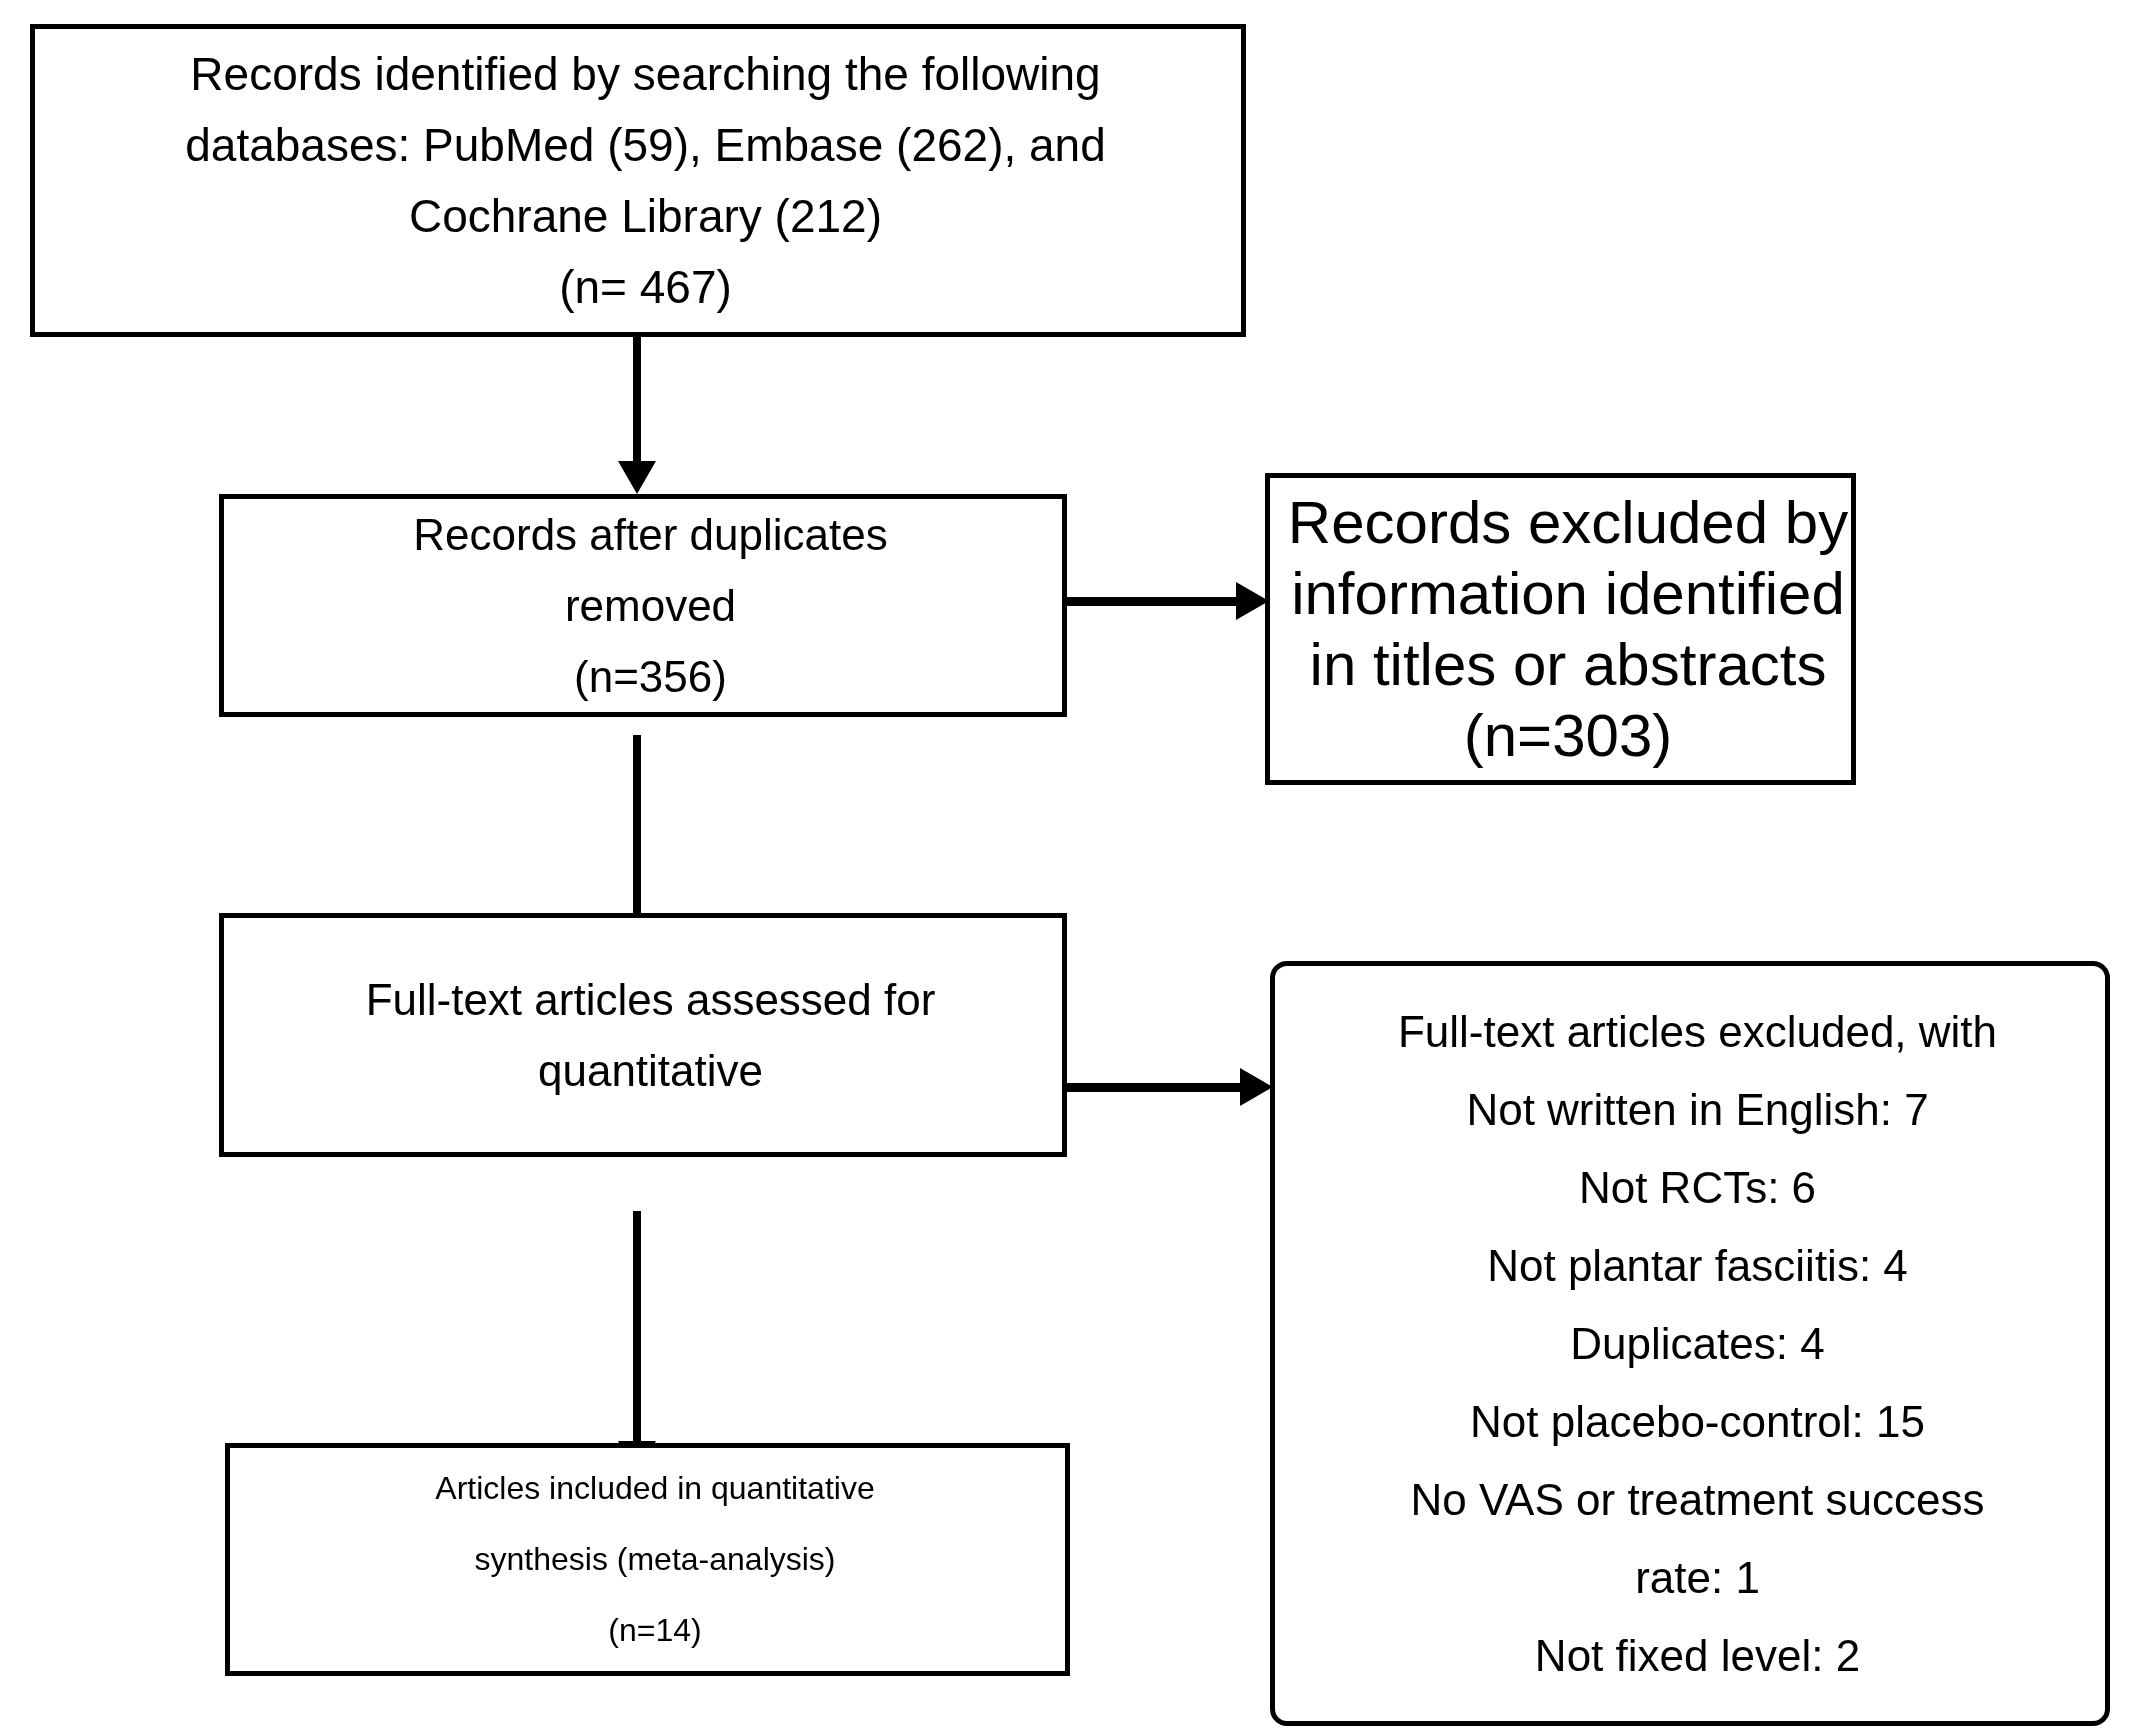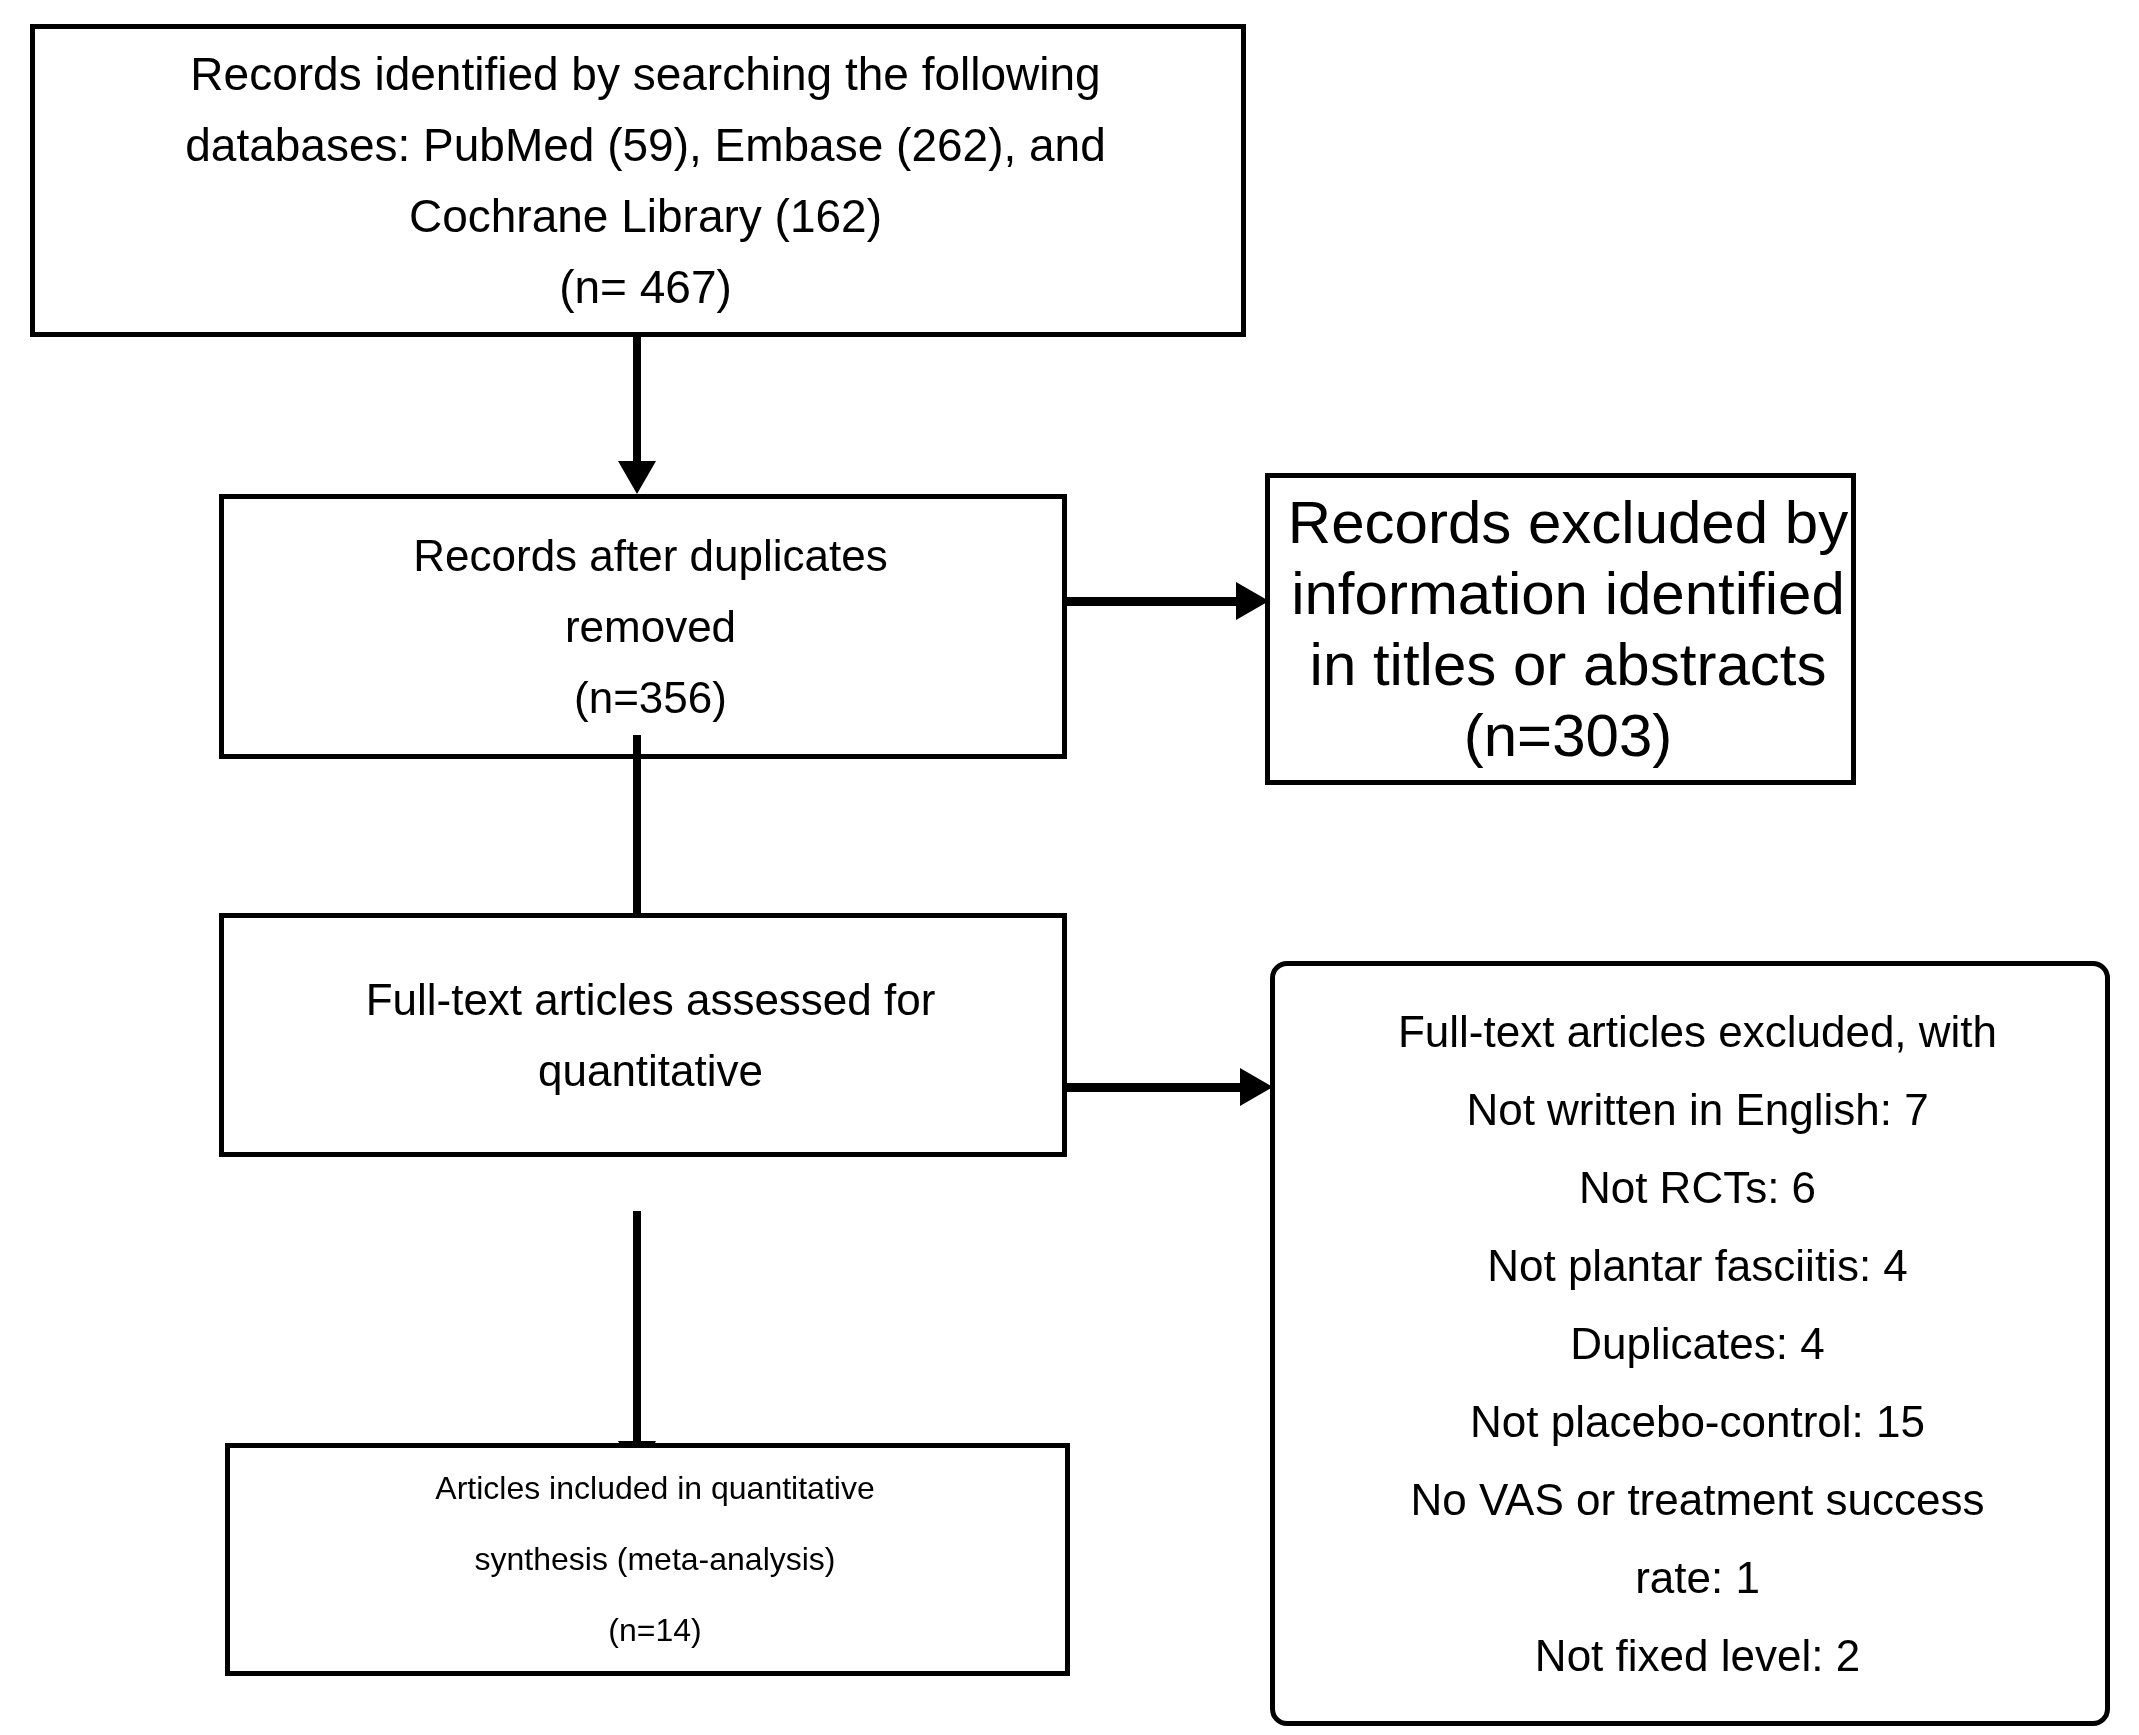--- a/index.html
+++ b/index.html
@@ -35,21 +35,21 @@
     white-space: nowrap;
     color: #000000;
   }
   
   #box-identification {
     left: 30px; top: 24px; width: 1216px; height: 313px;
     font-size: 46px; line-height: 71px;
   }
   
   #box-after-duplicates {
-    left: 219px; top: 494px; width: 848px; height: 265px;
+    left: 219px; top: 494px; width: 848px; height: 223px;
     font-size: 44px; line-height: 71px;
   }
   
   #box-excluded-titles {
     left: 1265px; top: 473px; width: 591px; height: 312px;
     font-size: 60px; line-height: 71px;
   }
   
   #box-fulltext-assessed {
     left: 219px; top: 913px; width: 848px; height: 244px;
@@ -106,21 +106,21 @@
   }
 </style>
 </head>
 <body>
 
 <div id="canvas">
 
   <div class="fbox" id="box-identification">
     <span class="fline">Records identified by searching the following</span>
     <span class="fline">databases: PubMed (59), Embase (262), and</span>
-    <span class="fline">Cochrane Library (162)</span>
+    <span class="fline">Cochrane Library (212)</span>
     <span class="fline">(n= 467)</span>
   </div>
 
   <div class="arrow-v" style="left:637px; top:336px;">
     <div class="shaft" style="height:126px;"></div>
     <div class="head" style="top:125px;"></div>
   </div>
 
   <div class="fbox" id="box-after-duplicates">
     <span class="fline">Records after duplicates</span>

